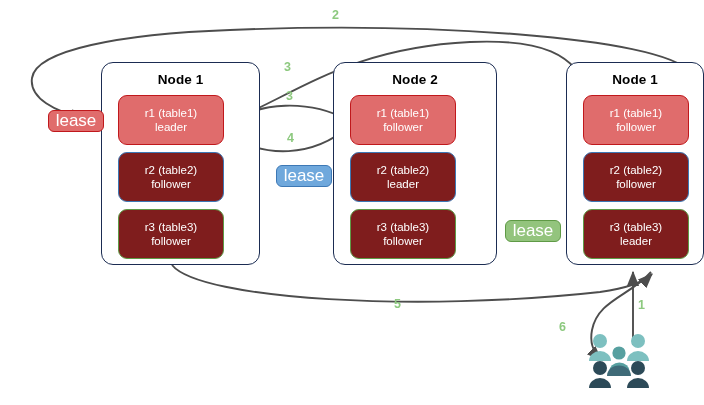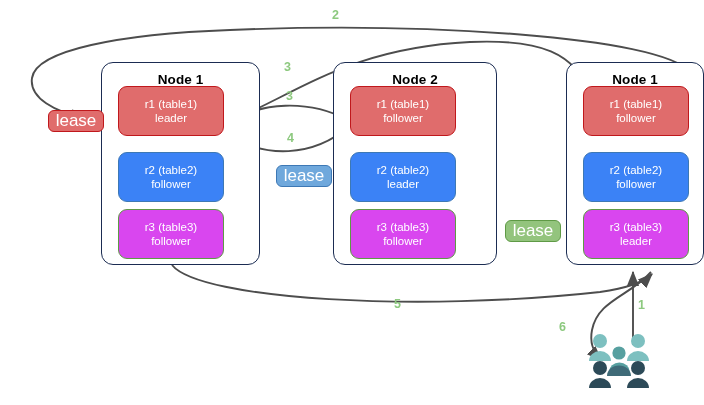--- a/index.html
+++ b/index.html
@@ -54,23 +54,23 @@
     display: flex;
     flex-direction: column;
     align-items: center;
     justify-content: center;
     font-size: 11.5px;
     line-height: 14px;
     color: #ffffff;
     text-align: center;
   }
   .rep-red   { background: #e06c6c; border: 1.6px solid #c0181c; }
-  .rep-blue  { background: #3b82f6; border: 1.6px solid #3d78b5; }
-  .rep-green { background: #d946ef; border: 1.6px solid #5f9a46; }
-  .rep-r1 { top: 23px; }
+  .rep-blue  { background: #7f1d1d; border: 1.6px solid #3d78b5; }
+  .rep-green { background: #7f1d1d; border: 1.6px solid #5f9a46; }
+  .rep-r1 { top: 32px; }
   .rep-r2 { top: 89px; }
   .rep-r3 { top: 146px; }
 
   .lease {
     position: absolute;
     box-sizing: border-box;
     width: 56px;
     height: 22px;
     border-radius: 6px;
     display: flex;

